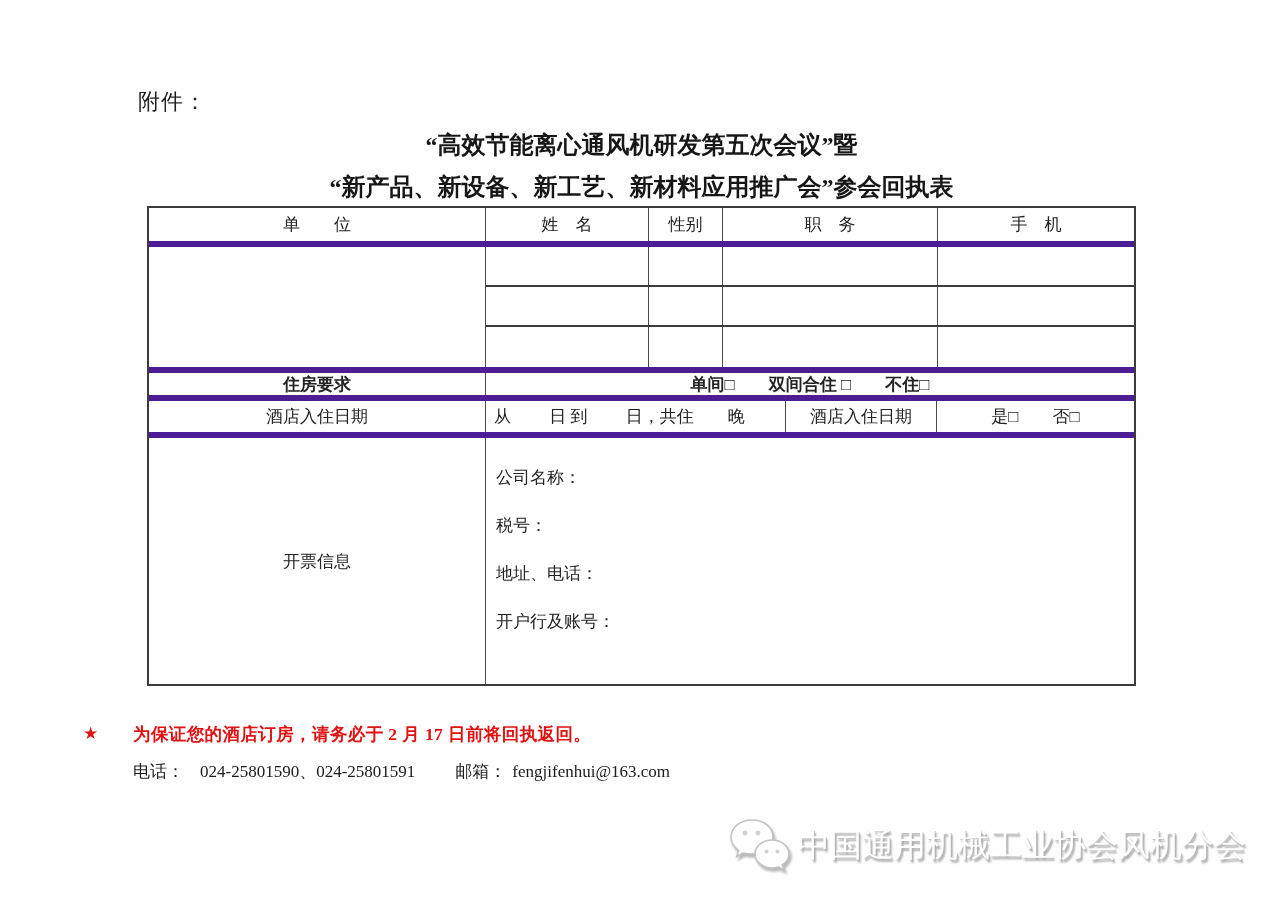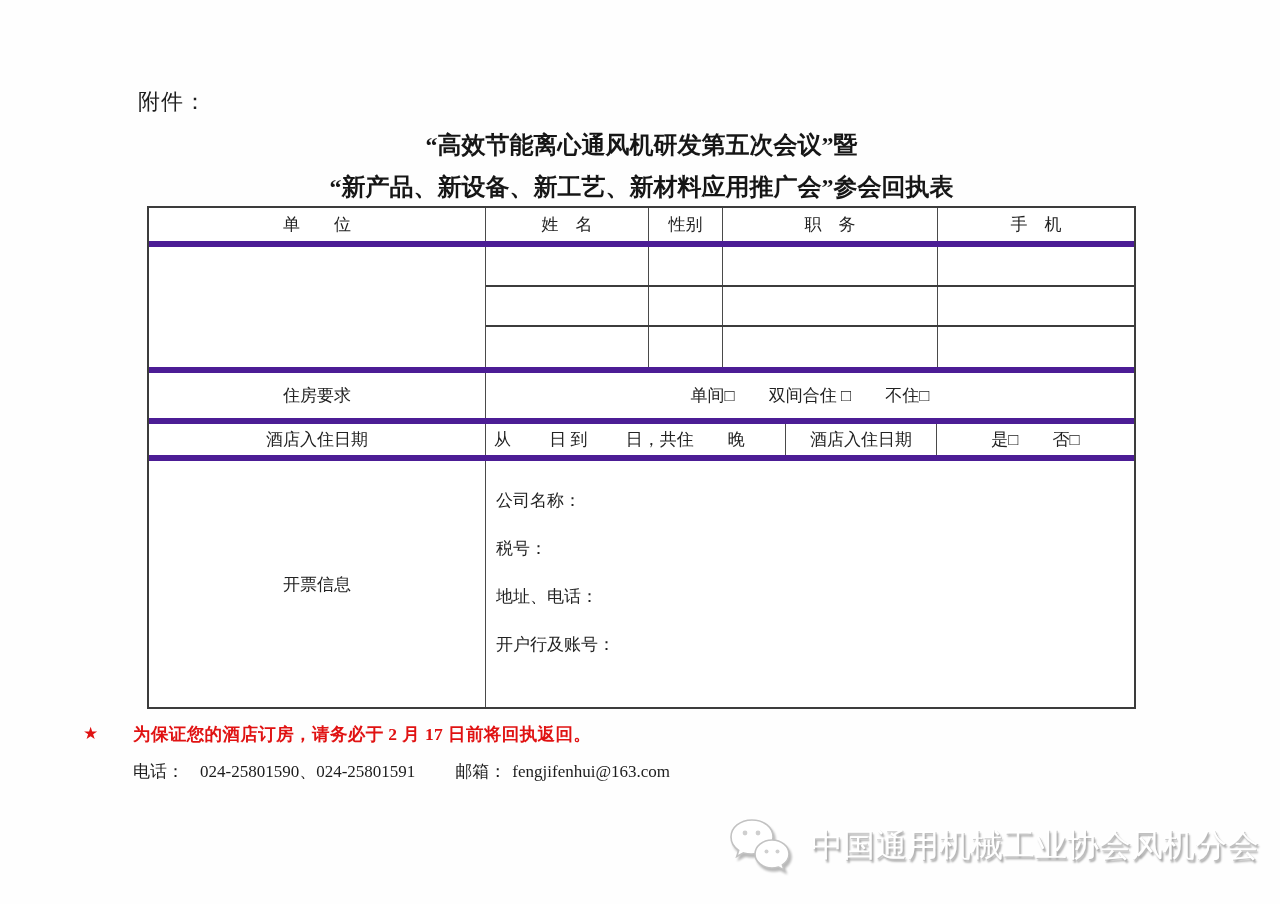--- a/index.html
+++ b/index.html
@@ -37,21 +37,21 @@
     text-align:center; overflow:hidden;
   }
   .cell:last-child { border-right:none; }
   .c-unit  { width:337px; flex:none; }
   .c-name  { width:163px; flex:none; }
   .c-sex   { width:74px;  flex:none; }
   .c-duty  { width:215px; flex:none; }
   .c-phone { flex:1; }
   .h-header { height:39px; }
   .h-entry  { height:42px; }
-  .h-housing{ height:51px; }
+  .h-housing{ height:28px;font-weight:bold; }
   .h-hotel  { height:37px; }
   .h-invoice{ height:246px; }
   .entry-right { flex:1; display:flex; flex-direction:column; }
   .entry-row { display:flex; border-bottom:2px solid #3c3c3c; }
   .entry-row:last-child { border-bottom:none; }
 
   .c-date { width:300px; flex:none; justify-content:flex-start; padding-left:8px; text-align:left; }
   .c-visit { width:151px; flex:none; }
 
   .invoice-fields {
@@ -73,21 +73,21 @@
     position:absolute; left:133px; top:760px;
     font-size:17px; color:#1c1c1c;
   }
   .contact-line .phones { margin-left:16px; }
   .contact-line .mail-label { margin-left:40px; }
   .contact-line .mail { margin-left:6px; }
 
   
   .watermark {
     position:absolute; left:728px; top:816px;
-    display:flex; align-items:center; gap:21px;
+    display:flex; align-items:center; gap:8px;
   }
   .wm-icon { width:62px; height:60px; filter:drop-shadow(2px 3px 1px #b9b9b9); }
   .wm-text {
     font-size:32px; color:#ffffff; white-space:nowrap;
     font-family:"Liberation Sans","DejaVu Sans",sans-serif;
     text-shadow:2px 3px 2px #ababab, 1px 1px 0 #c9c9c9;
   }
 </style>
 </head>
 <body>

